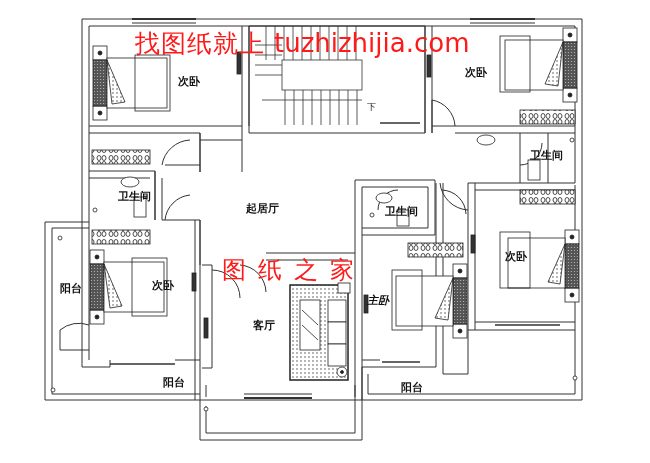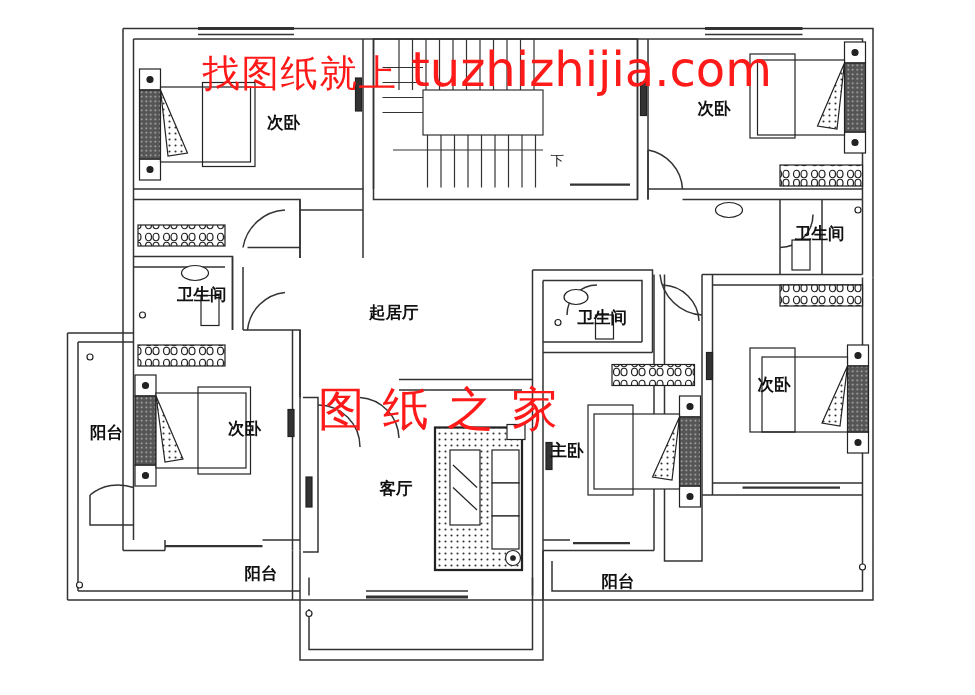--- a/index.html
+++ b/index.html
@@ -1,22 +1,22 @@
 <!DOCTYPE html>
 <html><head>
 <meta charset="utf-8">
 <style>
   html,body{margin:0;padding:0;background:#ffffff;}
   body{width:650px;height:463px;overflow:hidden;position:relative;font-family:"DejaVu Sans",sans-serif;}
   #plan{position:absolute;left:0;top:0;width:650px;height:463px;}
   .room-label{position:absolute;font-size:11px;color:#111;font-weight:bold;white-space:nowrap;line-height:1;}
   .wm{position:absolute;color:#ff1a1a;white-space:nowrap;line-height:1;font-family:"DejaVu Serif",serif;}
   .wm-top{left:135px;top:30px;font-size:25px;letter-spacing:1px;}
-  .wm-top .latin{font-family:"DejaVu Sans",sans-serif;font-size:32px;letter-spacing:0;}
-  .wm-mid{left:212px;top:258px;font-size:31px;letter-spacing:12px;}
+  .wm-top .latin{font-family:"DejaVu Sans",sans-serif;font-size:26px;letter-spacing:0;}
+  .wm-mid{left:222px;top:258px;font-size:24px;letter-spacing:12px;}
   .stair-mark{position:absolute;font-size:9px;color:#111;}
 </style>
 </head>
 <body>
 
 <div id="plan">
 <svg width="650" height="463" viewBox="0 0 650 463" xmlns="http://www.w3.org/2000/svg">
   <defs>
     <pattern id="dots" width="4" height="4" patternUnits="userSpaceOnUse">
       <circle cx="1" cy="1" r="0.7" fill="#333"></circle>
@@ -236,22 +236,22 @@
   
   <span class="room-label" style="left:178px;top:76px;">次卧</span>
   <span class="room-label" style="left:465px;top:67px;">次卧</span>
   <span class="room-label" style="left:530px;top:150px;">卫生间</span>
   <span class="room-label" style="left:118px;top:191px;">卫生间</span>
   <span class="room-label" style="left:246px;top:203px;">起居厅</span>
   <span class="room-label" style="left:385px;top:206px;">卫生间</span>
   <span class="room-label" style="left:505px;top:251px;">次卧</span>
   <span class="room-label" style="left:60px;top:283px;">阳台</span>
   <span class="room-label" style="left:152px;top:280px;">次卧</span>
-  <span class="room-label" style="left:367px;top:295px;">主卧</span>
-  <span class="room-label" style="left:253px;top:320px;">客厅</span>
+  <span class="room-label" style="left:367px;top:295px;font-style:italic;">主卧</span>
+  <span class="room-label" style="left:253px;top:320px;font-family:Liberation Serif, serif;">客厅</span>
   <span class="room-label" style="left:163px;top:377px;">阳台</span>
   <span class="room-label" style="left:401px;top:382px;">阳台</span>
 
   <span class="stair-mark" style="left:367px;top:101px;">下</span>
 
   
   <div class="wm wm-top"><span>找图纸就上 </span><span class="latin">tuzhizhijia.com</span></div>
   <div class="wm wm-mid">图纸之家</div>
 </div>
 

